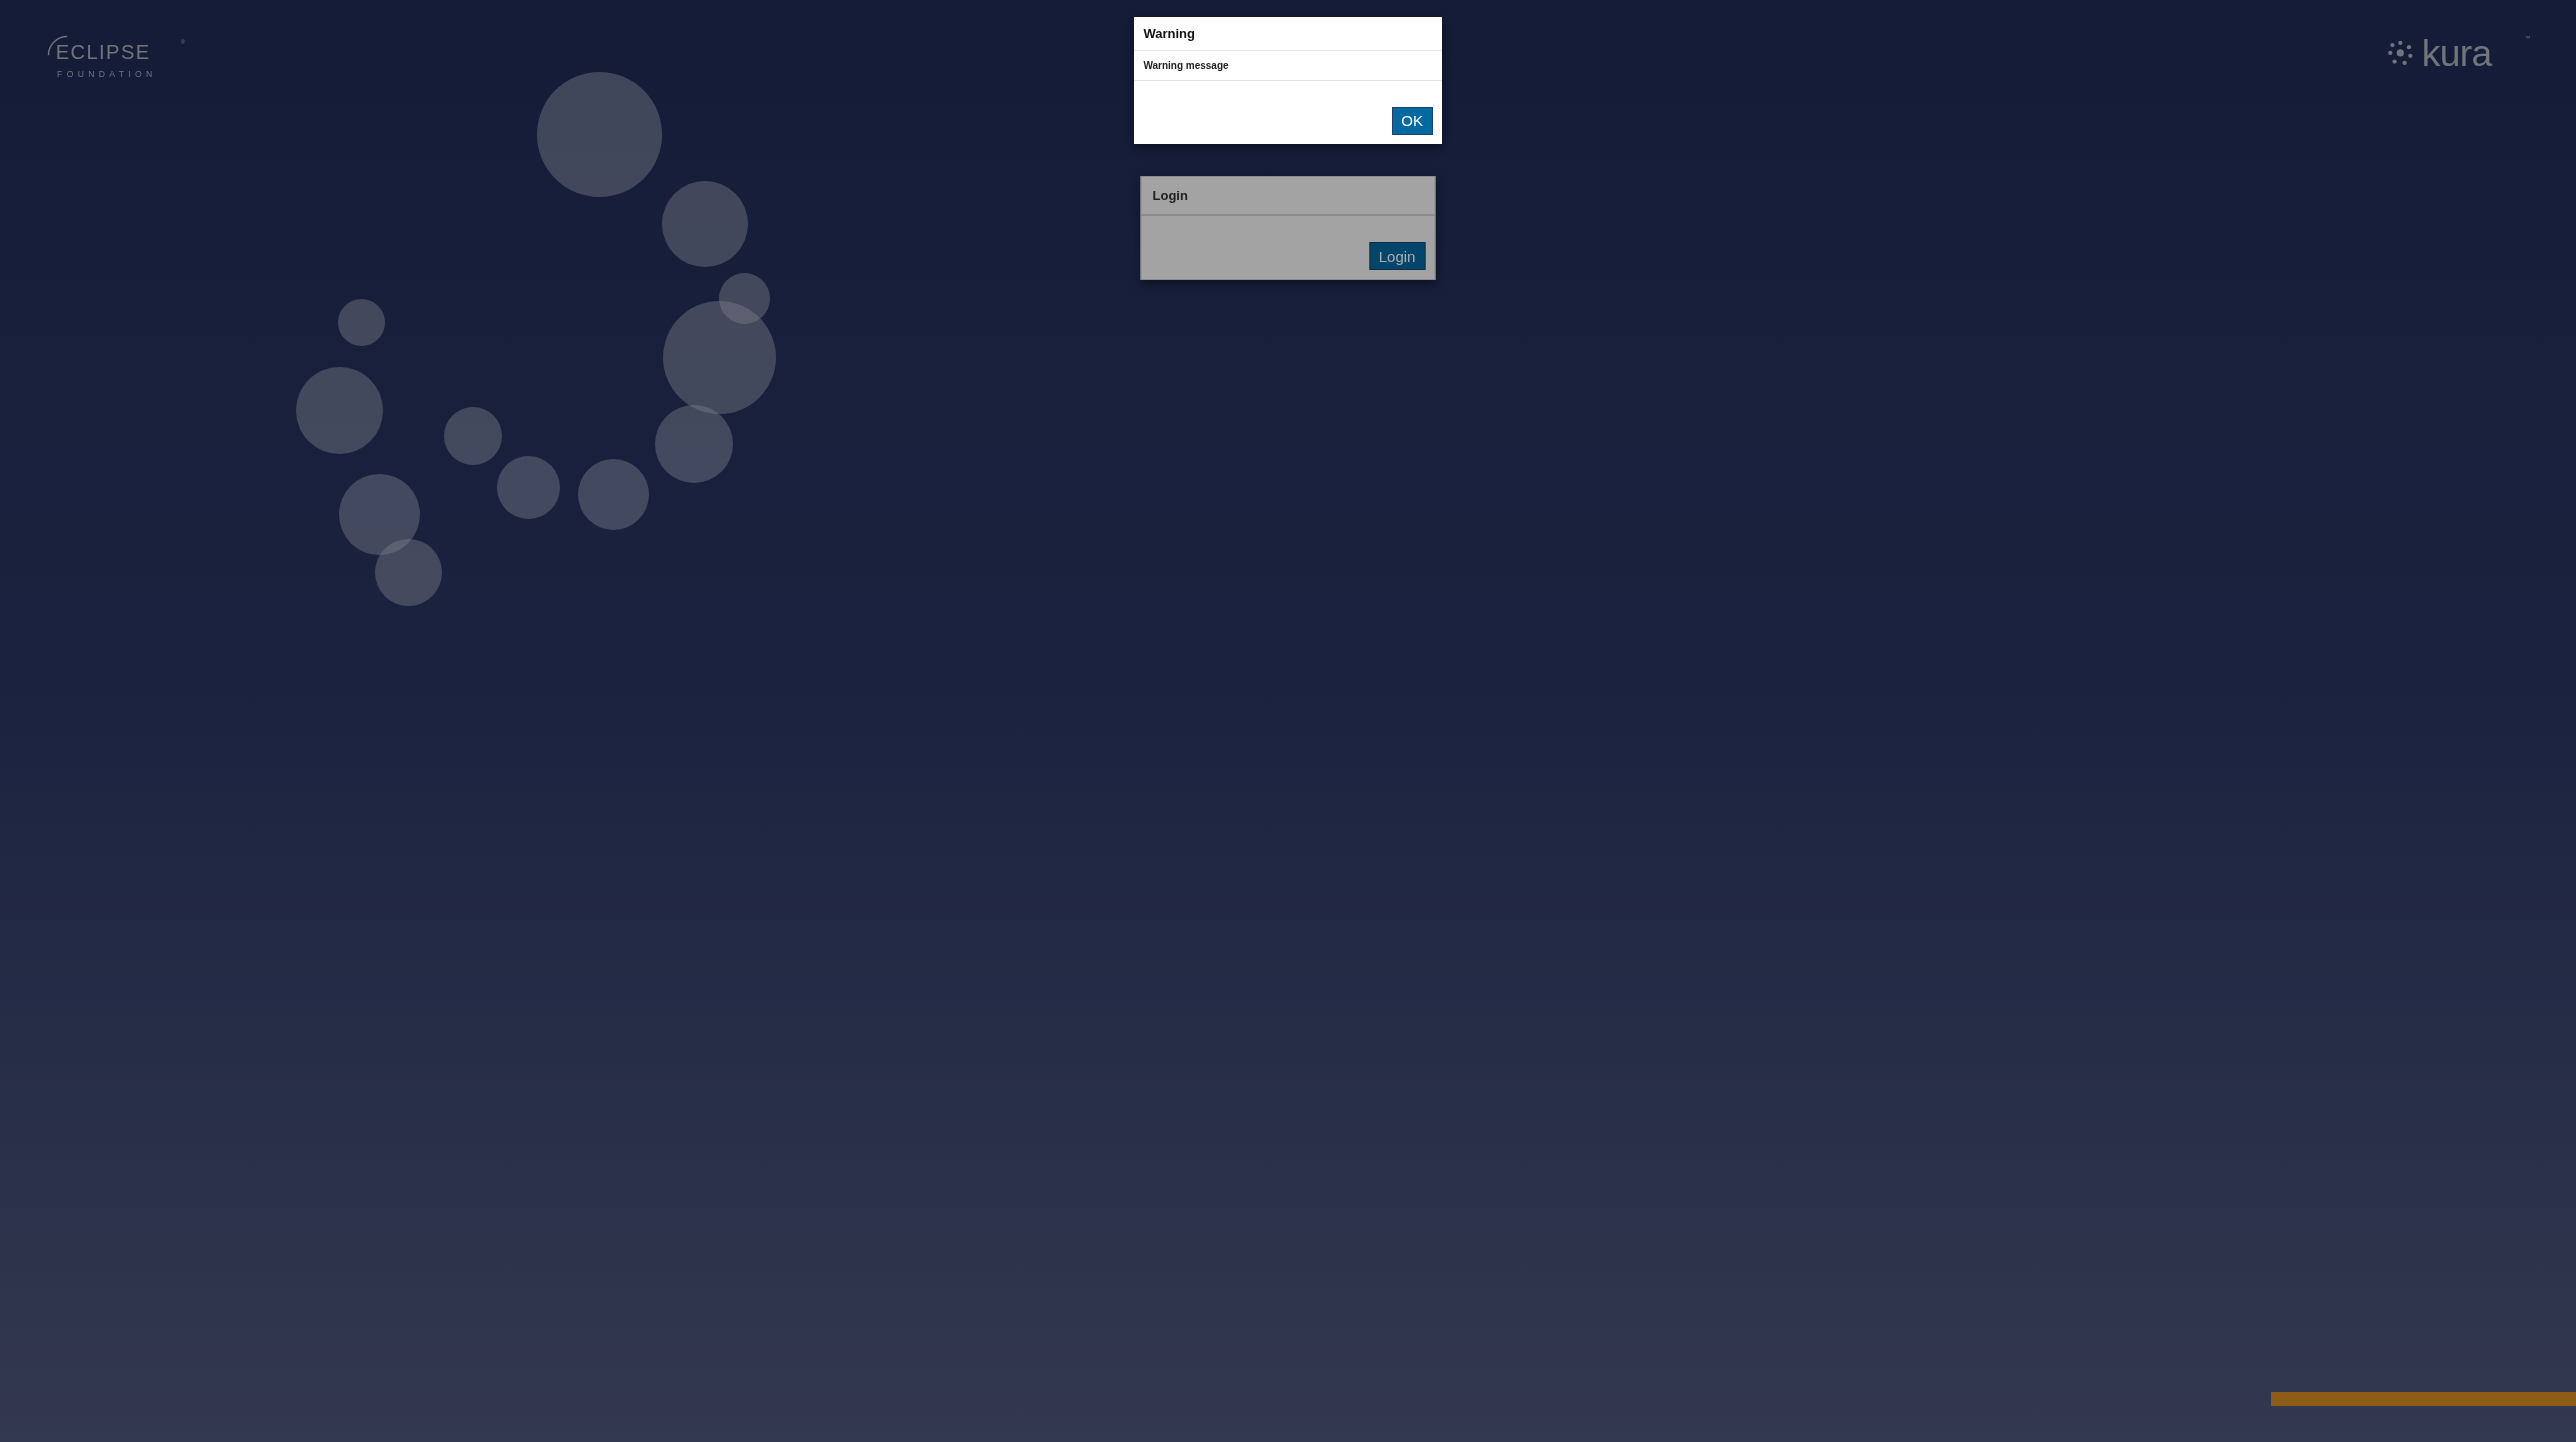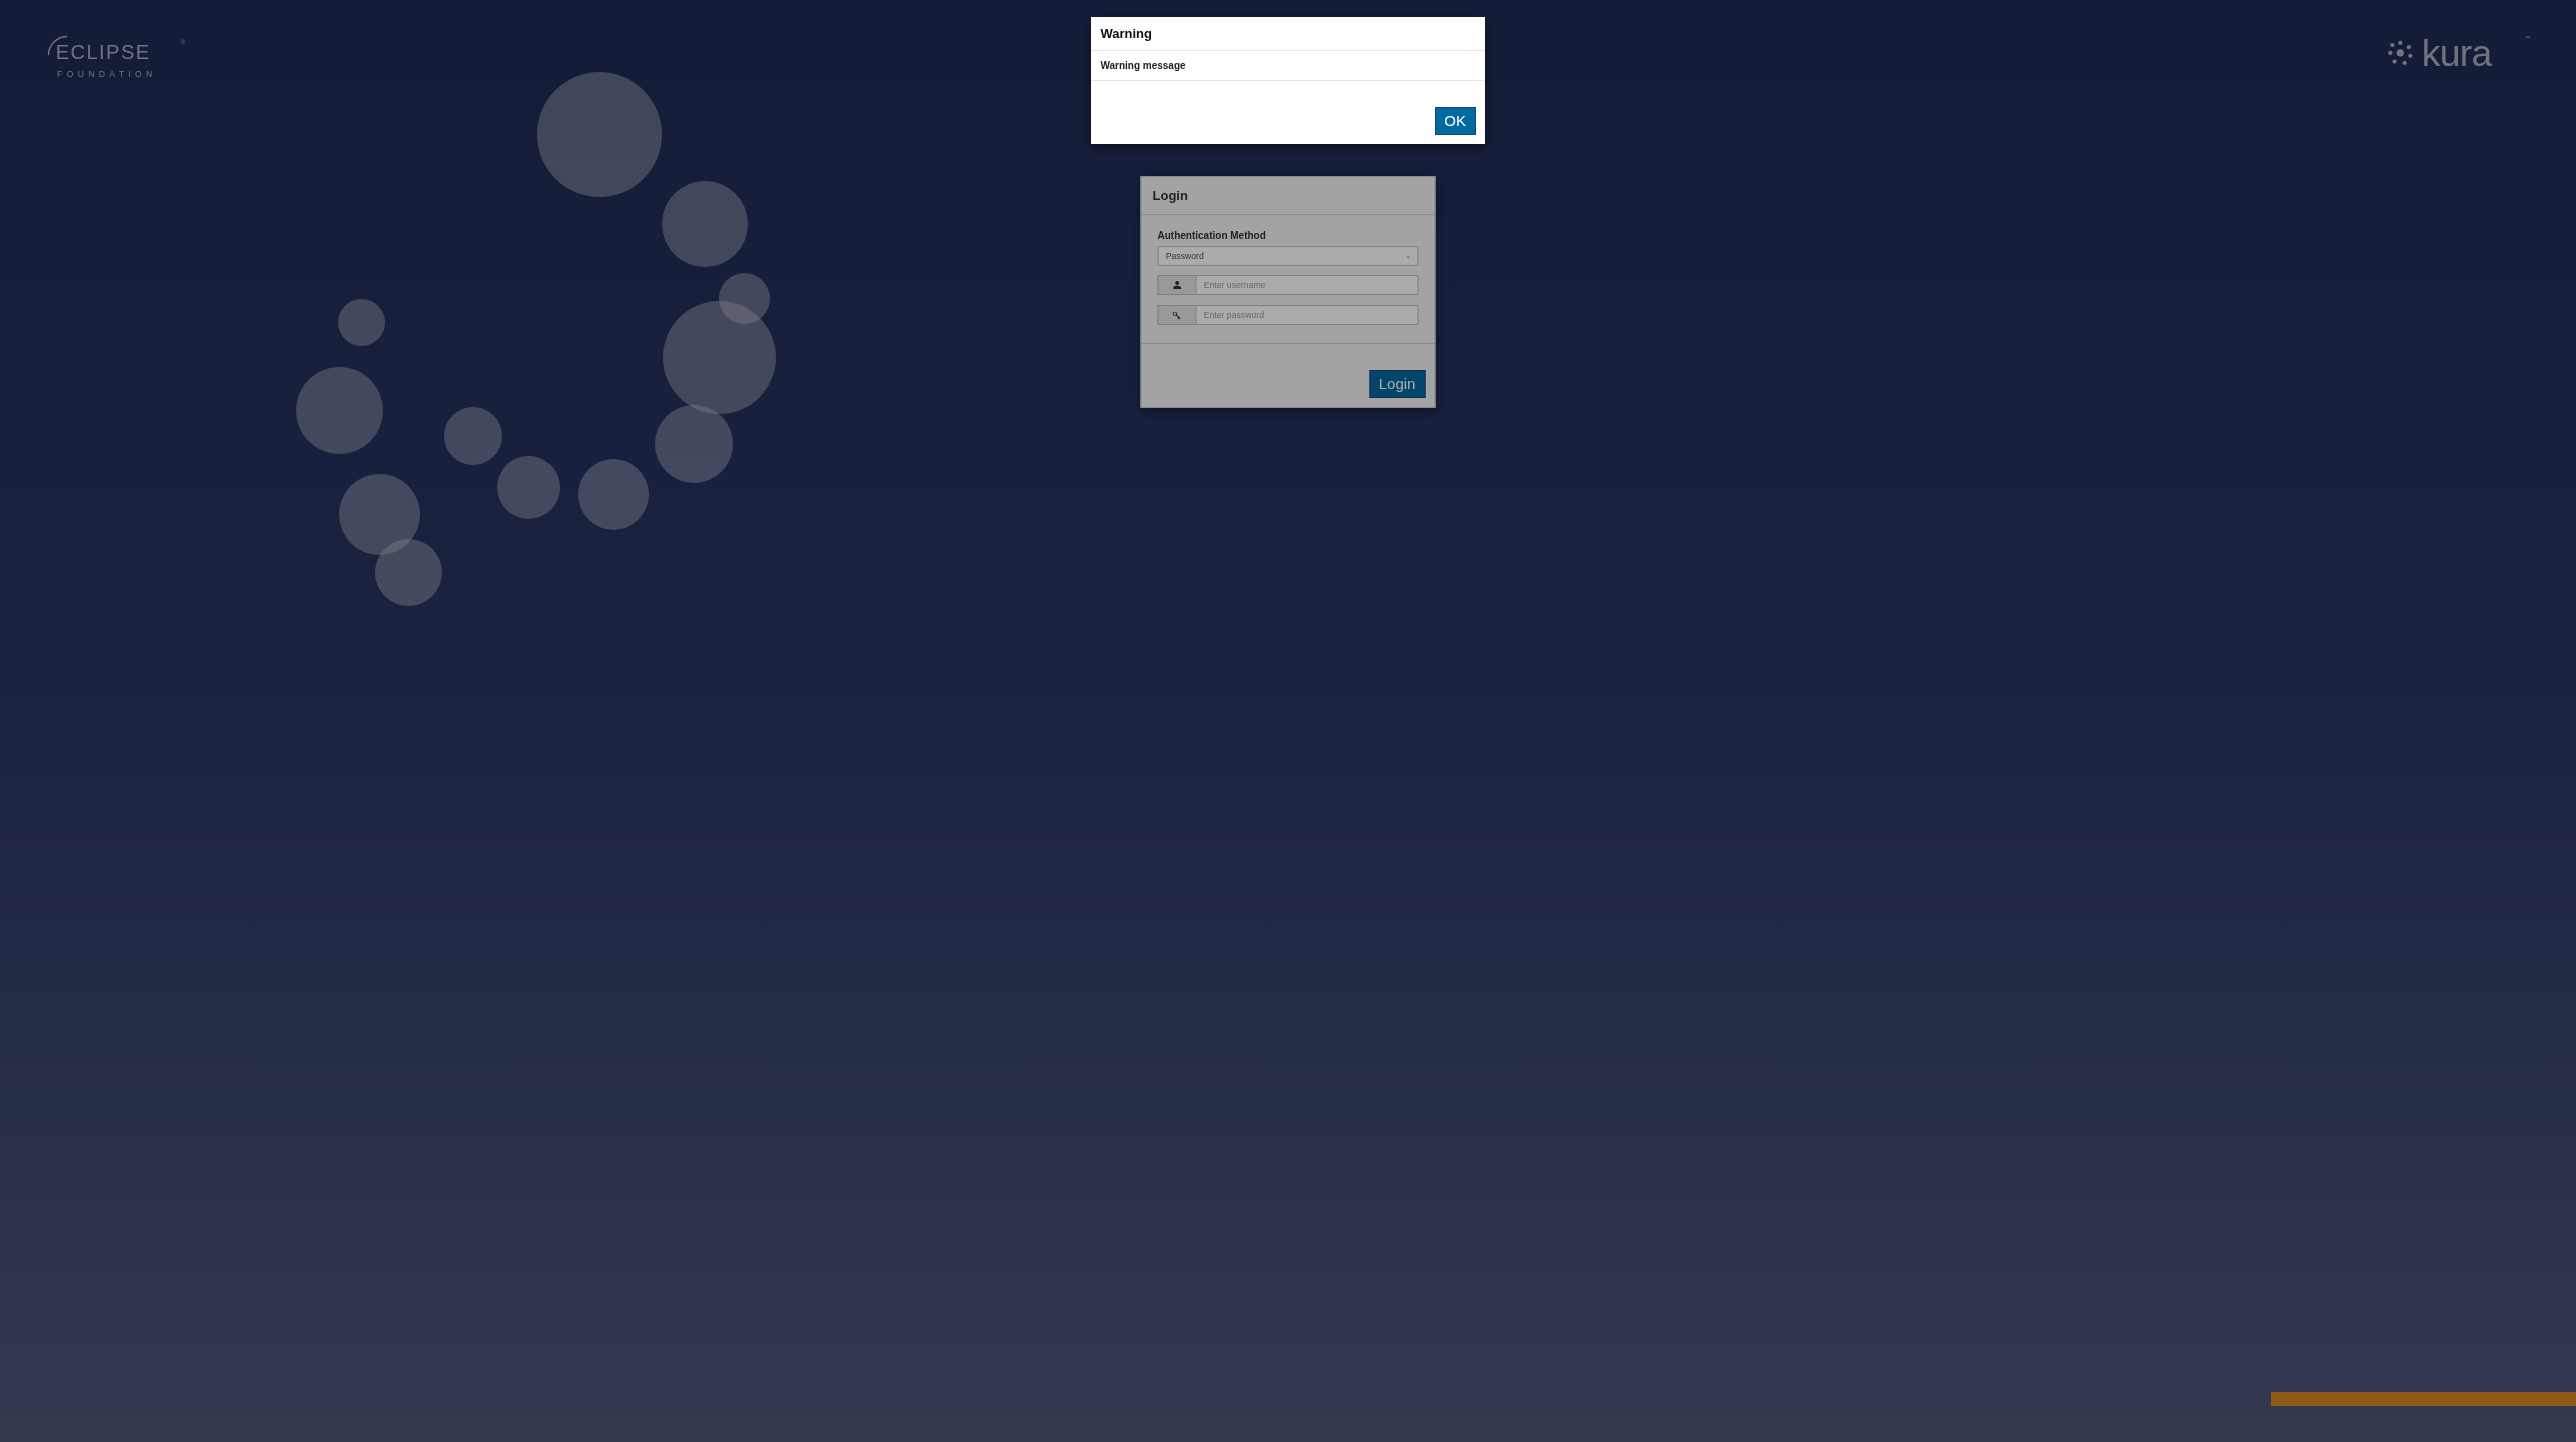--- a/index.html
+++ b/index.html
@@ -175,21 +175,21 @@
       inset: 0;
       background: rgba(0,0,0,0.33);
       z-index: 10;
     }
 
     .modal {
       position: fixed;
       top: 16.6px;
       left: 50%;
       transform: translateX(-50%);
-      width: 394px;
+      width: 308px;
       background: #fff;
       box-shadow: 0 3.6px 11px rgba(0,0,0,0.5);
       z-index: 20;
     }
 
     .modal-header {
       padding: 9.4px 9.4px 9.4px 9.4px;
       border-bottom: 0.7px solid #e5e5e5;
     }
 
@@ -260,47 +260,20 @@
     </g>
     <text x="46" y="50" font-family="Arial" font-size="52" font-weight="400" fill="#a8adb8" letter-spacing="-1">kura</text>
     <text x="190" y="14" font-family="Arial" font-size="8" fill="#a8adb8">™</text>
   </svg>
 </div>
 
 <div class="login-panel">
   <div class="panel-header">
     <div class="panel-title">Login</div>
   </div>
-  <div class="panel-body">
-    <label class="auth-label">Authentication Method</label>
-    <div class="select-wrap">
-      <select class="form-control">
-        <option>Password</option>
-      </select>
-      <span class="chevron">⌄</span>
-    </div>
-
-    <div class="input-group">
-      <div class="input-addon">
-        <svg width="9.4" height="10" viewBox="0 0 24 24" fill="#333">
-          <path d="M12 12c2.76 0 5-2.24 5-5s-2.24-5-5-5-5 2.24-5 5 2.24 5 5 5zm0 2c-3.33 0-10 1.67-10 5v3h20v-3c0-3.33-6.67-5-10-5z"></path>
-        </svg>
-      </div>
-      <input type="text" placeholder="Enter username" style="">
-    </div>
-
-    <div class="input-group" style="margin-bottom:0;">
-      <div class="input-addon">
-        <svg width="11" height="10" viewBox="0 0 24 24" fill="#333">
-          <path d="M7 14c-3 0-5-2-5-5s2-5 5-5 5 2 5 5c0 .7-.1 1.3-.4 1.9l9 9-2 2-2-2-2 2-2-2 2-2-4.6-4.6C8.3 13.9 7.7 14 7 14zM7 6c-1.7 0-3 1.3-3 3s1.3 3 3 3 3-1.3 3-3-1.3-3-3-3z"></path>
-        </svg>
-      </div>
-      <input type="password" placeholder="Enter password" style="">
-    </div>
-  </div>
   <div class="panel-footer">
     <button class="btn-primary">Login</button>
   </div>
 </div>
 
 <div class="backdrop"></div>
 
 <div class="modal">
   <div class="modal-header">
     <div class="modal-title">Warning</div>

